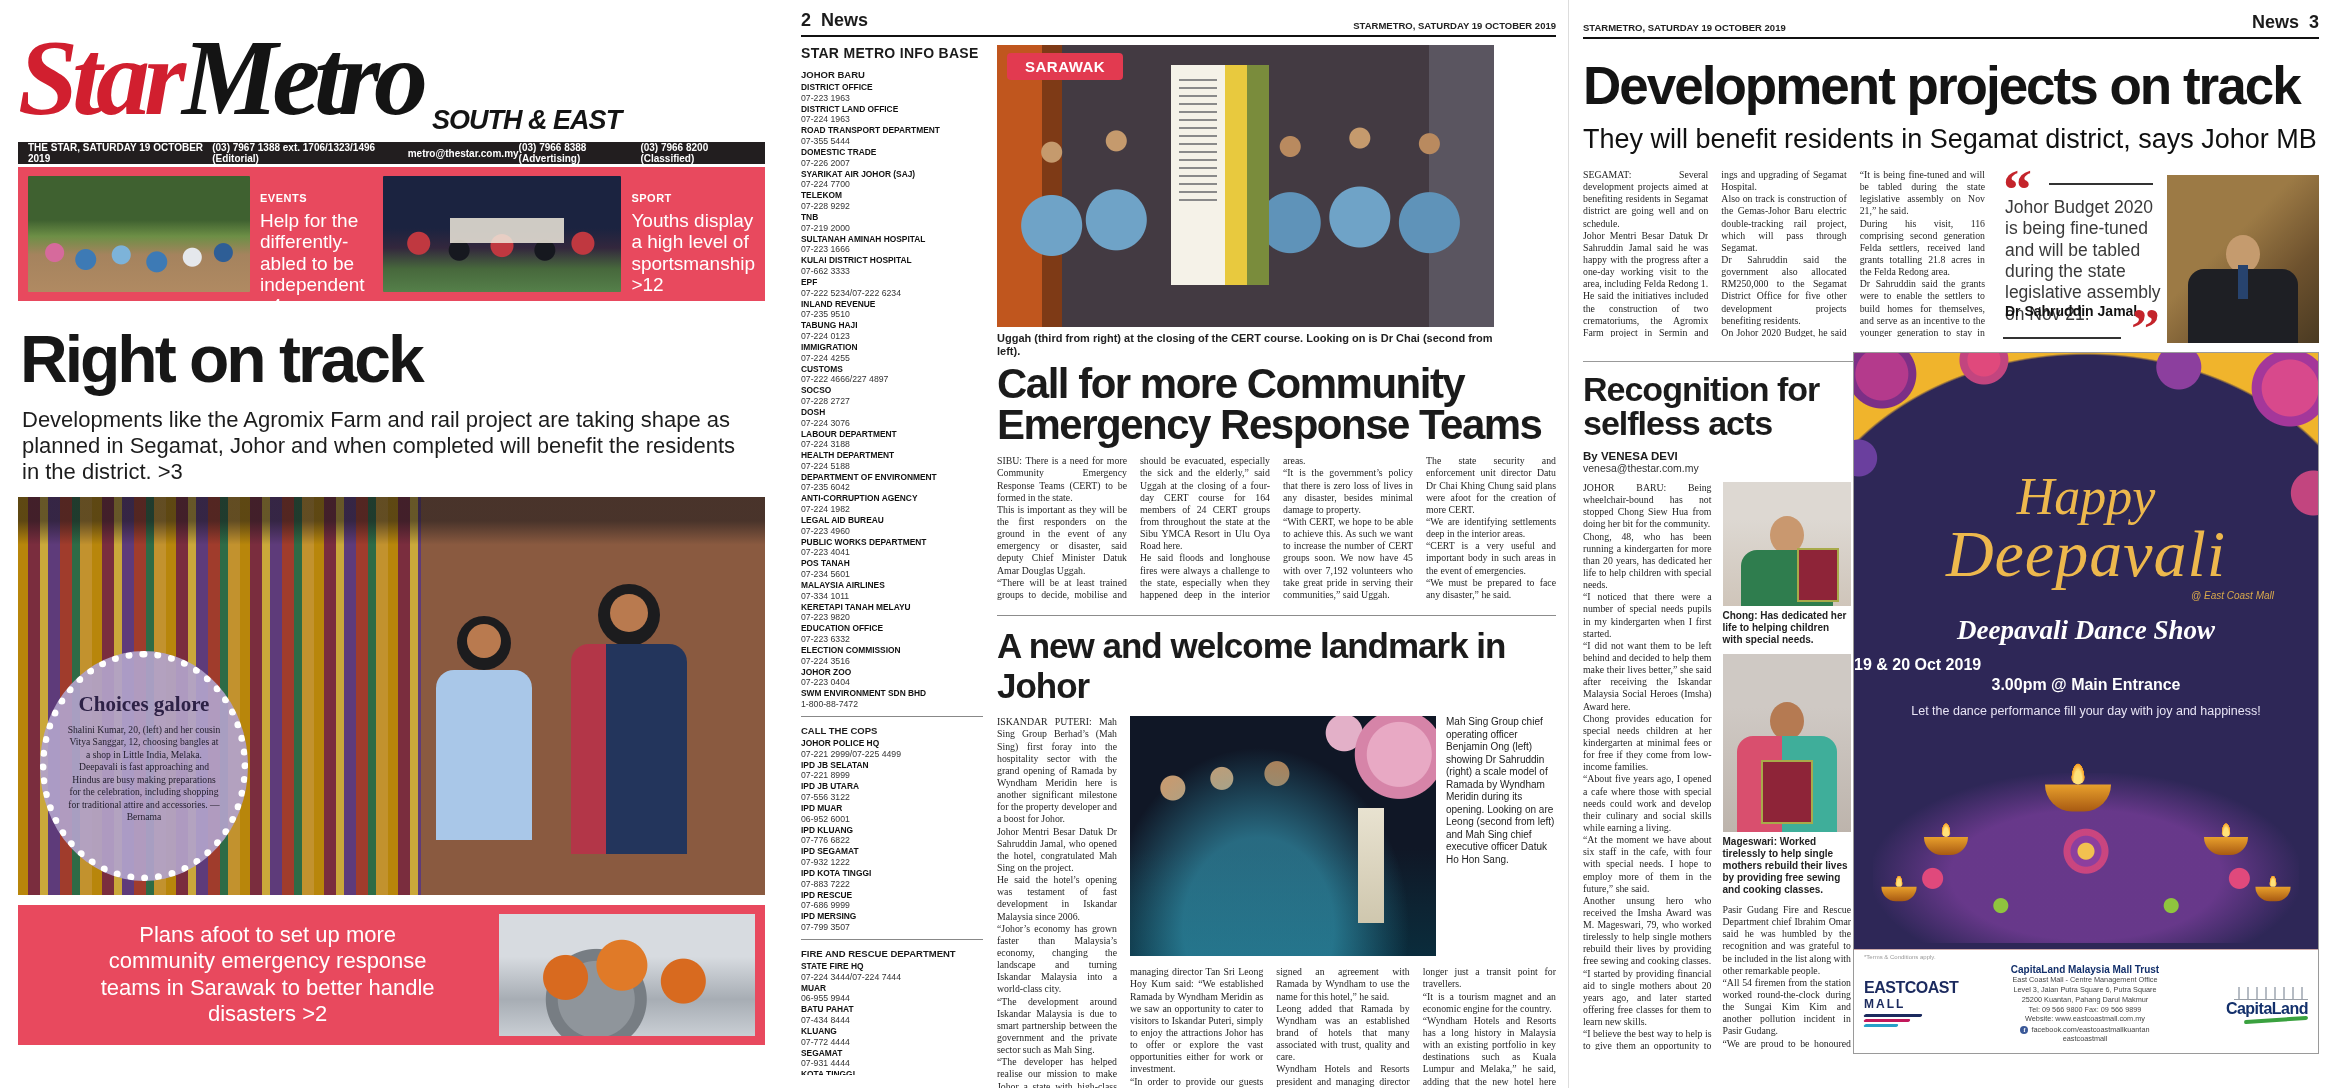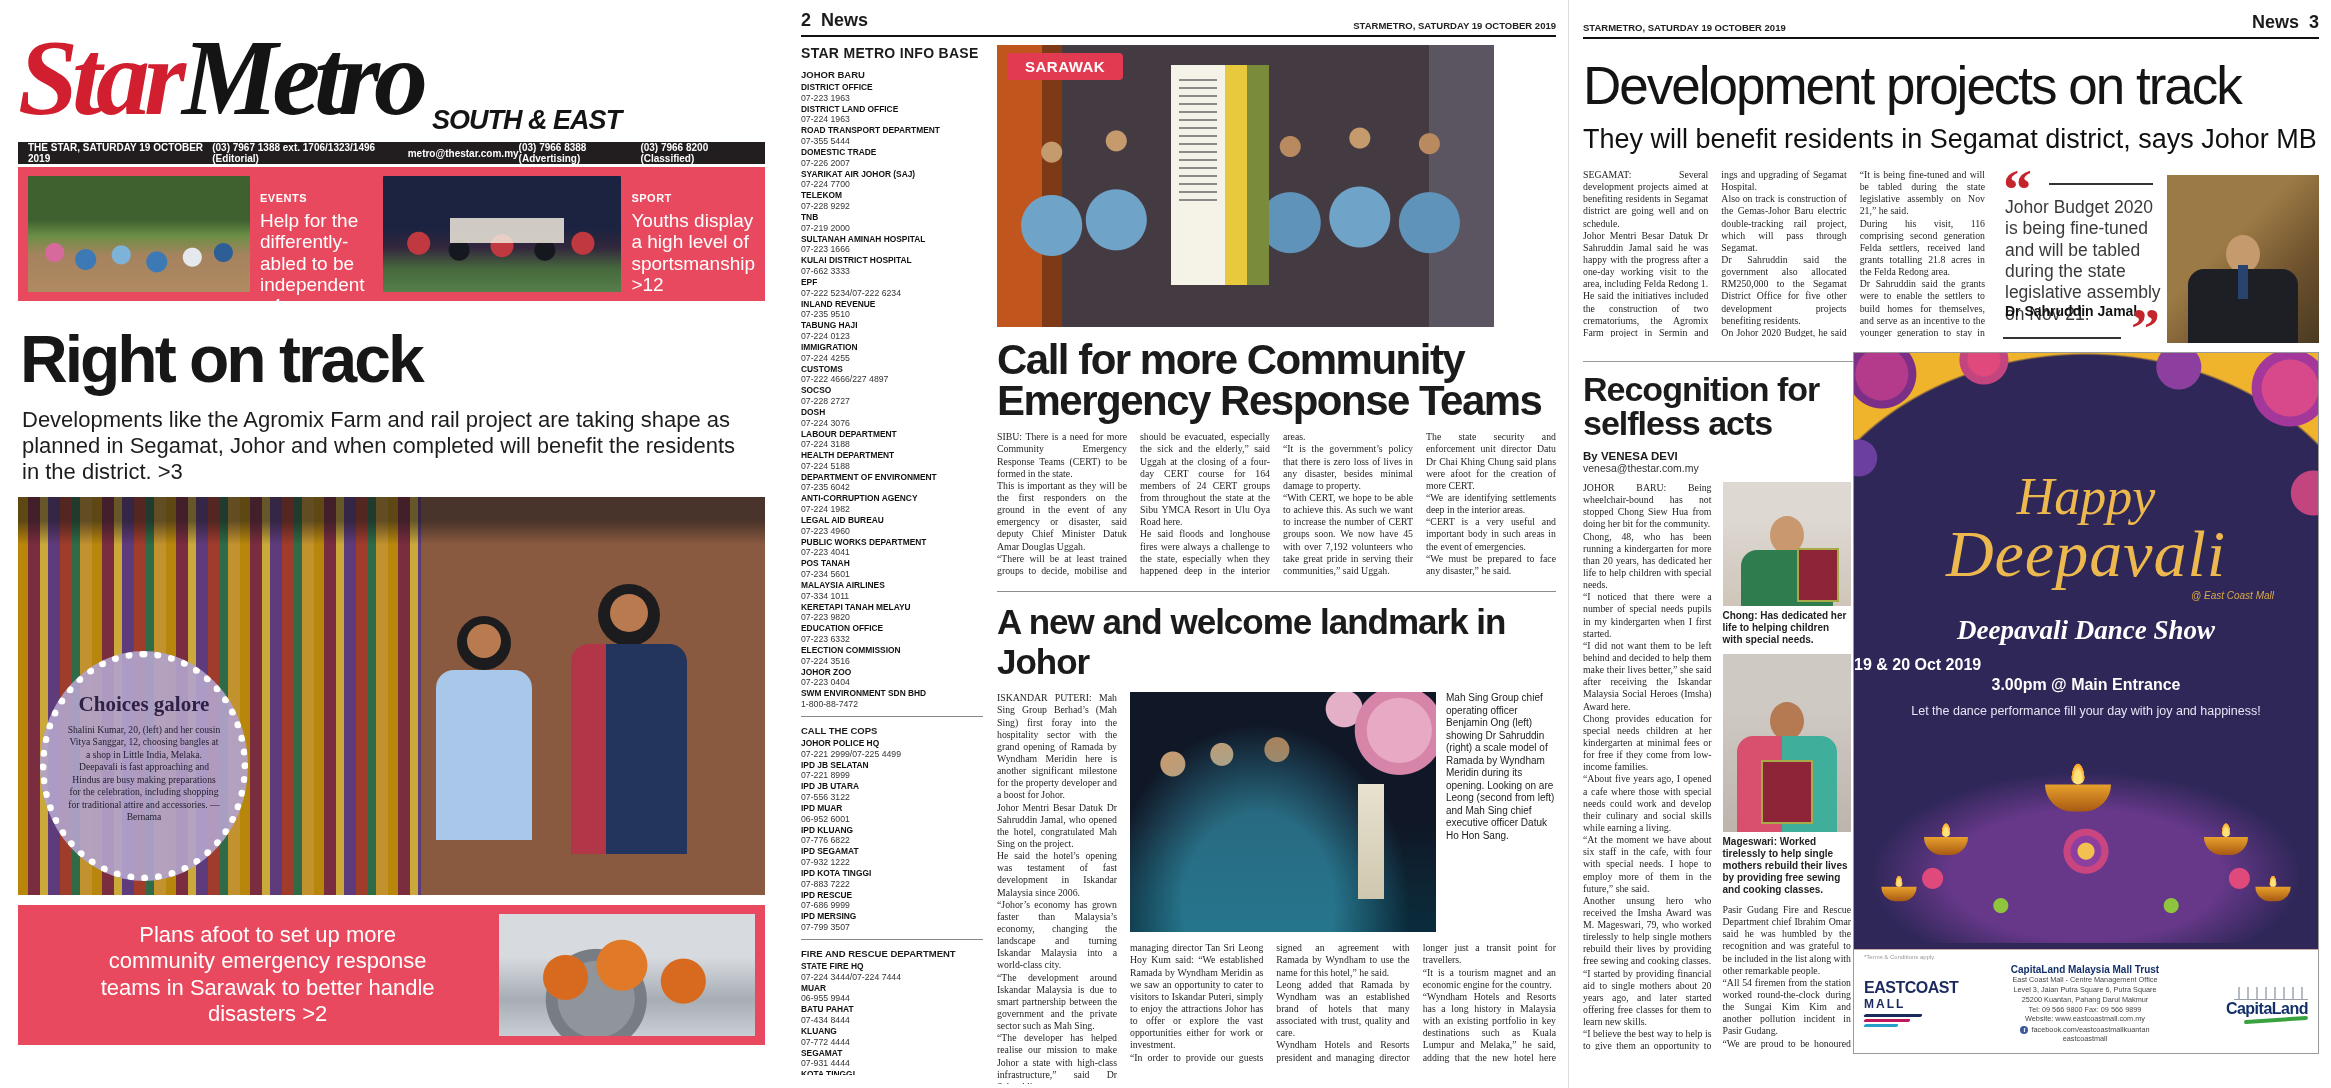--- a/index.html
+++ b/index.html
@@ -126,21 +126,21 @@
      radial-gradient(circle at 14% 30%,#c49b72 0 12px,transparent 13px),
      radial-gradient(circle at 30% 26%,#c49b72 0 11px,transparent 12px),
      radial-gradient(circle at 48% 24%,#b07d52 0 12px,transparent 13px),
      linear-gradient(180deg,#101726 0 55%,#0d2433 80%,#0a2c3c 100%)}
   .model-photo .tower{position:absolute;right:17%;top:38%;width:26px;height:48%;
      background:linear-gradient(180deg,#e8e2d0,#cfc7ae)}
   .a2-cap{width:110px;flex:none;font-size:10px;font-weight:400;line-height:1.25;color:#222}
   .a2-bottom{margin-top:10px;height:122px}
 
   
-  .p3 h1{font-size:53px;font-weight:400;letter-spacing:-2px;margin:16px 0 8px;color:#141414}
+  .p3 h1{font-size:53px;font-weight:700;letter-spacing:-2px;margin:16px 0 8px;color:#141414}
   .p3 .subhead{font-size:27px;color:#101010;margin-bottom:14px;font-weight:400}
   .row1{display:flex;border-bottom:1px solid #999;padding-bottom:12px}
   .row1 .colswrap{width:402px;flex:none;height:168px;overflow:hidden}
   .quotebox{flex:1;position:relative;margin-left:18px;height:180px}
   .q-open,.q-close{font:700 58px "Liberation Serif",serif;color:#c4242b;line-height:.6}
   .q-open{position:absolute;left:0;top:4px}
   .q-close{position:absolute;left:128px;bottom:2px}
   .q-rule-t{position:absolute;left:46px;top:14px;right:166px;border-top:2px solid #333}
   .q-rule-b{position:absolute;left:0;bottom:10px;width:118px;border-top:2px solid #333}
   .q-text{position:absolute;left:2px;top:28px;width:158px;font-size:17.5px;line-height:1.22;color:#3a3a3a}
@@ -494,20 +494,21 @@
       </aside>
 
       <div class="p2-main">
         <div class="hero-wrap">
           <div class="hero">
             <span class="badge">SARAWAK</span>
             <div class="cert-banner">
                 <i></i>
               </div>
           </div>
+          <div class="hero-cap caption">Uggah (third from right) at the closing of the CERT course. Looking on is Dr Chai (second from left).</div>
         </div>
         <h2 class="head1">Call for more Community Emergency Response Teams</h2>
         <div class="cols cols4">
           <div class="col body-text">SIBU: There is a need for more Community Emergency Response Teams (CERT) to be formed in the state.
 This is important as they will be the first responders on the ground in the event of any emergency or disaster, said deputy Chief Minister Datuk Amar Douglas Uggah.
 “There will be at least trained groups to decide, mobilise and co-ordinate the people.
 “In the event of floods, they can decide when the people</div>
           <div class="col body-text">should be evacuated, especially the sick and the elderly,” said Uggah at the closing of a four-day CERT course for 164 members of 24 CERT groups from throughout the state at the Sibu YMCA Resort in Ulu Oya Road here.
 He said floods and longhouse fires were always a challenge to the state, especially when they happened deep in the interior areas and in disaster prone</div>
           <div class="col body-text">areas.

